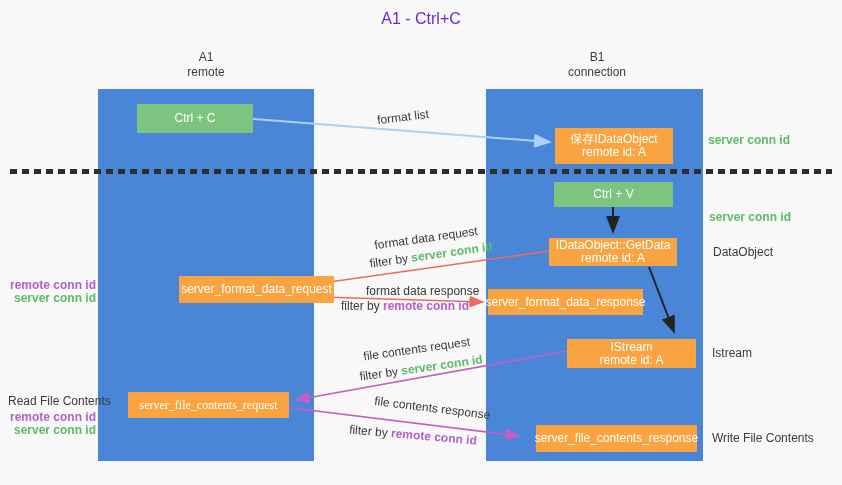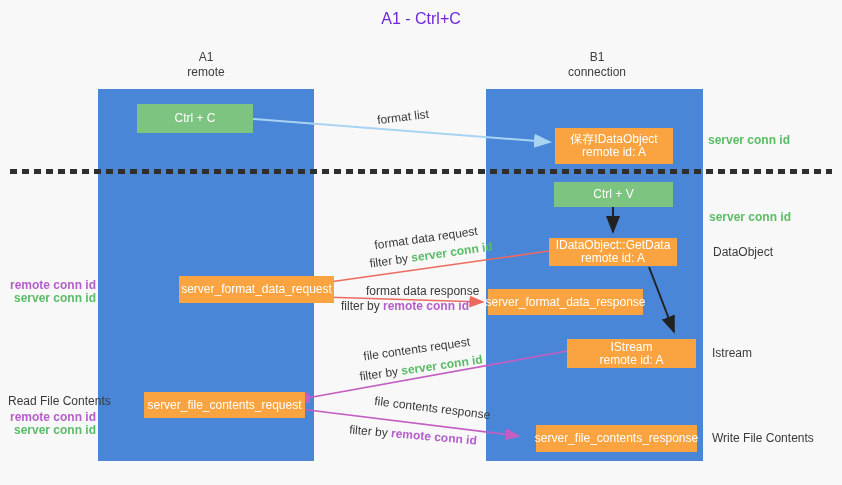--- a/index.html
+++ b/index.html
@@ -24,21 +24,21 @@
        color:#ffffff;font-size:12px;line-height:13px;text-align:center;white-space:nowrap;z-index:3;}
   .box.green{background:#7cc47f;}
   .box.orange{background:#f9a440;}
   .node-ctrl-c{left:137px;top:104px;width:116px;height:29px;}
   .node-save{left:555px;top:128px;width:118px;height:36px;}
   .node-ctrl-v{left:554px;top:182px;width:119px;height:25px;}
   .node-getdata{left:549px;top:238px;width:128px;height:28px;}
   .node-format-req{left:132px;top:276px;width:155px;height:27px;margin-left:47px;}
   .node-format-res{left:488px;top:289px;width:155px;height:26px;}
   .node-istream{left:567px;top:339px;width:129px;height:29px;}
-  .node-file-req{left:144px;top:392px;width:161px;height:26px;}
+  .node-file-req{left:128px;top:392px;width:161px;height:26px;font-family:Liberation Serif, serif;}
   .node-file-res{left:536px;top:425px;width:161px;height:27px;}
 
   .lbl{position:absolute;font-size:12px;color:#3a3a3a;white-space:nowrap;z-index:3;transform-origin:center center;}
   .lbl .hl-green{color:#5bbb67;font-weight:bold;}
   .lbl .hl-purple{color:#b45ec9;font-weight:bold;}
   .lbl-format-list{left:377px;top:110px;transform:rotate(-7deg);}
   .lbl-fmt-req{left:374px;top:231px;transform:rotate(-8deg);}
   .lbl-filter-s1{left:369px;top:248px;transform:rotate(-8deg);}
   .lbl-fmt-res{left:366px;top:284px;}
   .lbl-filter-r1{left:341px;top:299px;}

